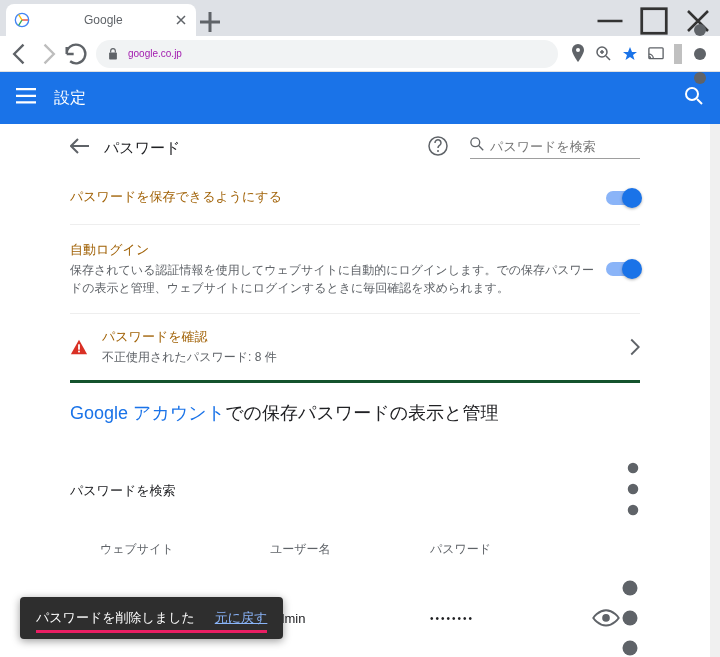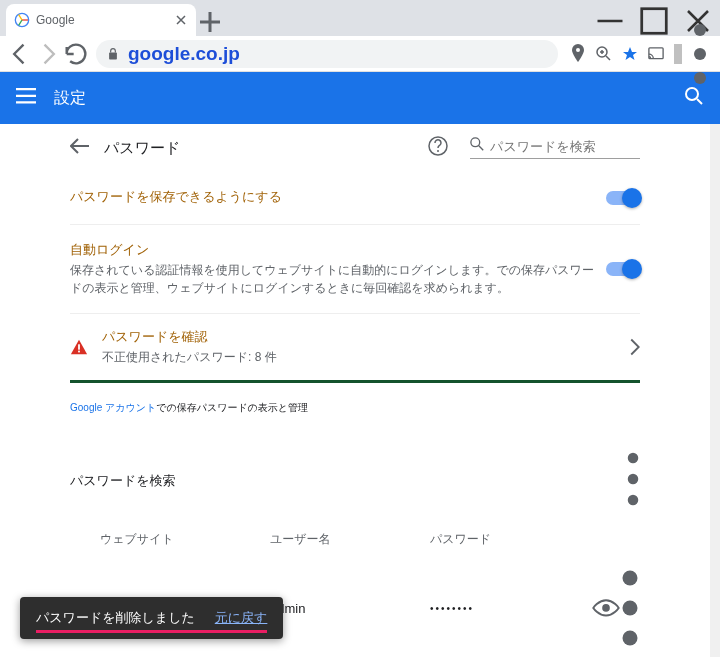--- a/index.html
+++ b/index.html
@@ -1,33 +1,33 @@
 <!DOCTYPE html>
 <html><head>
 <meta charset="utf-8">
 <style>
 * { margin: 0; padding: 0; box-sizing: border-box; font-family: "Segoe UI", Arial, sans-serif; }
 body { background: #fff; width: 720px; height: 657px; overflow: hidden; position: relative; }
 
 
 .titlebar { height: 36px; background: #dee1e6; display: flex; align-items: flex-end; }
-.tab { background: #fff; height: 32px; border-radius: 8px 8px 0 0; display: flex; align-items: center; padding: 0 8px; margin-left: 6px; width: 190px; }
+.tab { background: #fff; height: 32px; border-radius: 8px 8px 0 0; display: flex; align-items: center; padding: 0 8px; margin-left: 6px; width: 190px; gap: 48px; }
 .tab .favicon { width: 16px; height: 16px; margin-right: 6px; }
 .tab .title { font-size: 12px; color: #5f6368; flex: 1; }
 .tab .close { width: 14px; height: 14px; color: #5f6368; }
 .newtab { width: 28px; height: 28px; display: flex; align-items: center; justify-content: center; color: #5f6368; }
 .win-controls { margin-left: auto; display: flex; }
 .win-controls div { width: 44px; height: 30px; display: flex; align-items: center; justify-content: center; color: #333; }
 
 .addrbar { height: 36px; background: #fff; display: flex; align-items: center; padding: 0 6px; border-bottom: 1px solid #e0e0e0; }
 .nav-btn { width: 28px; height: 28px; display: flex; align-items: center; justify-content: center; color: #5f6368; border-radius: 50%; }
 .nav-btn.disabled { color: #bdbdbd; }
 .omnibox { flex: 1; height: 28px; background: #f1f3f4; border-radius: 14px; display: flex; align-items: center; padding: 0 10px; margin: 0 6px; }
 .omnibox .lock { width: 14px; height: 14px; color: #5f6368; margin-right: 8px; }
-.omnibox .url { font-size: 19px; color: #1d4ed8; font-weight: bold; }
+.omnibox .url { font-size: 10px; color: #a21caf; }
 .addr-icons { display: flex; align-items: center; gap: 10px; padding: 0 6px; }
 .addr-icons .ico { color: #5f6368; width: 16px; display: flex; justify-content: center; }
 .addr-icons .star { color: #1a73e8; }
 .addr-icons .profile { width: 8px; height: 20px; background: #c0c0c0; }
 
 
 .settings-header { height: 52px; background: #1a73e8; display: flex; align-items: center; padding: 0 16px; color: #fff; }
 .menu-ico { width: 20px; margin-right: 18px; }
 .settings-title { font-size: 16px; font-family: Liberation Mono, monospace; }
 .search-right { margin-left: auto; width: 20px; }
@@ -49,21 +49,21 @@
 .setting-text { flex: 1; }
 .setting-title { font-size: 13px; color: #a16207; margin-bottom: 2px; }
 .setting-desc { font-size: 12px; color: #5f6368; line-height: 1.5; }
 .toggle { width: 34px; height: 14px; background: #8ab4f8; border-radius: 7px; position: relative; }
 .toggle::after { content: ''; position: absolute; right: -2px; top: -3px; width: 20px; height: 20px; background: #1a73e8; border-radius: 50%; box-shadow: 0 1px 3px rgba(0,0,0,.3); }
 
 .check-row { padding: 14px 0; border-bottom: 3px solid #14532d; display: flex; gap: 14px; }
 .warn-ico { color: #d93025; width: 18px; }
 .chevron { color: #5f6368; width: 10px; }
 
-.link-row { padding: 18px 0; font-size: 10px; }
+.link-row { padding: 18px 0; font-size: 18px; }
 .link-row .link { color: #1a73e8; }
 .link-row .rest { color: #202124; }
 
 .section-title-row { padding: 18px 0 10px; display: flex; align-items: center; }
 .section-title { font-size: 13px; color: #202124; flex: 1; }
 .more-ico { color: #5f6368; width: 14px; }
 
 .table-header { display: flex; padding: 10px 0 10px 30px; font-size: 12px; color: #5f6368; }
 .col-site { width: 170px; }
 .col-user { width: 160px; }

